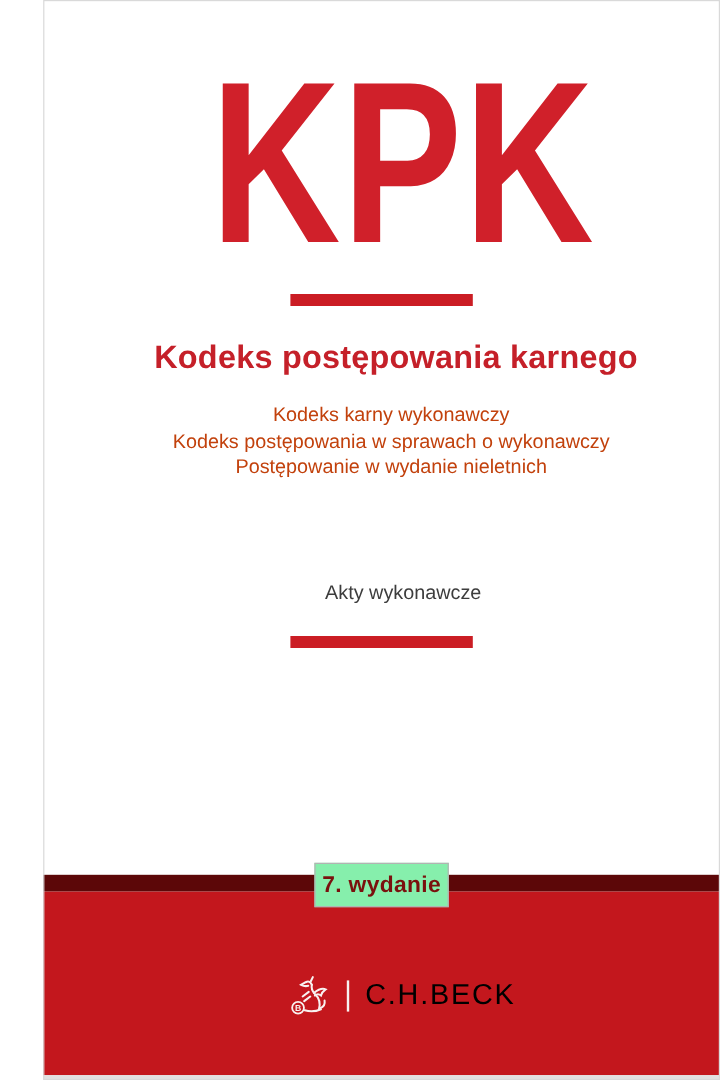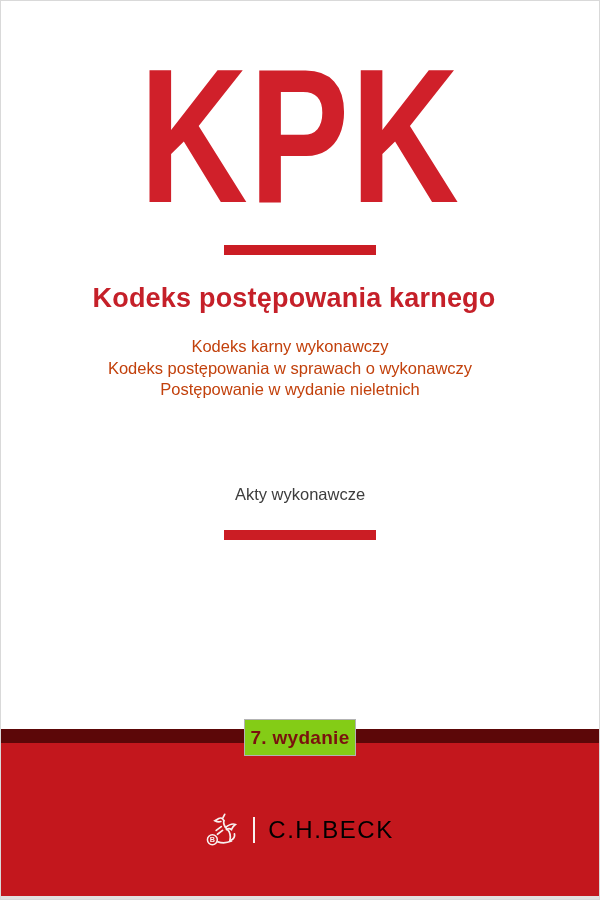--- a/index.html
+++ b/index.html
@@ -6,20 +6,21 @@
   body{
     width:600px;height:900px;
     background:#ffffff;
     font-family:"Liberation Sans", sans-serif;
     position:relative;
     overflow:hidden;
   }
   .cover{
     position:absolute;inset:0;
     background:#ffffff;
+    margin-left:36px;
   }
   
   .frame{
     position:absolute;inset:0;
     border:1px solid #d9d9d9;
     pointer-events:none;
     z-index:50;
   }
   .main-title{
     position:absolute;top:66px;left:0;width:600px;
@@ -66,21 +67,21 @@
     position:absolute;top:743px;left:0;width:600px;height:153px;
     background:#c3171d;
   }
   .bottom-strip{
     position:absolute;top:896px;left:0;width:600px;height:4px;
     background:#e2e0e0;
   }
   .edition-badge{
     position:absolute;top:719px;left:calc(50% - 56px);
     width:112px;height:37px;
-    background:#84cc16;
+    background:#86efac;
     border:1px solid #b3b3b3;
     box-sizing:border-box;
     display:flex;align-items:center;justify-content:center;
     z-index:10;
   }
   .edition-badge span{
     font-size:19px;font-weight:bold;
     color:#7a110e;
     letter-spacing:0.3px;
   }

